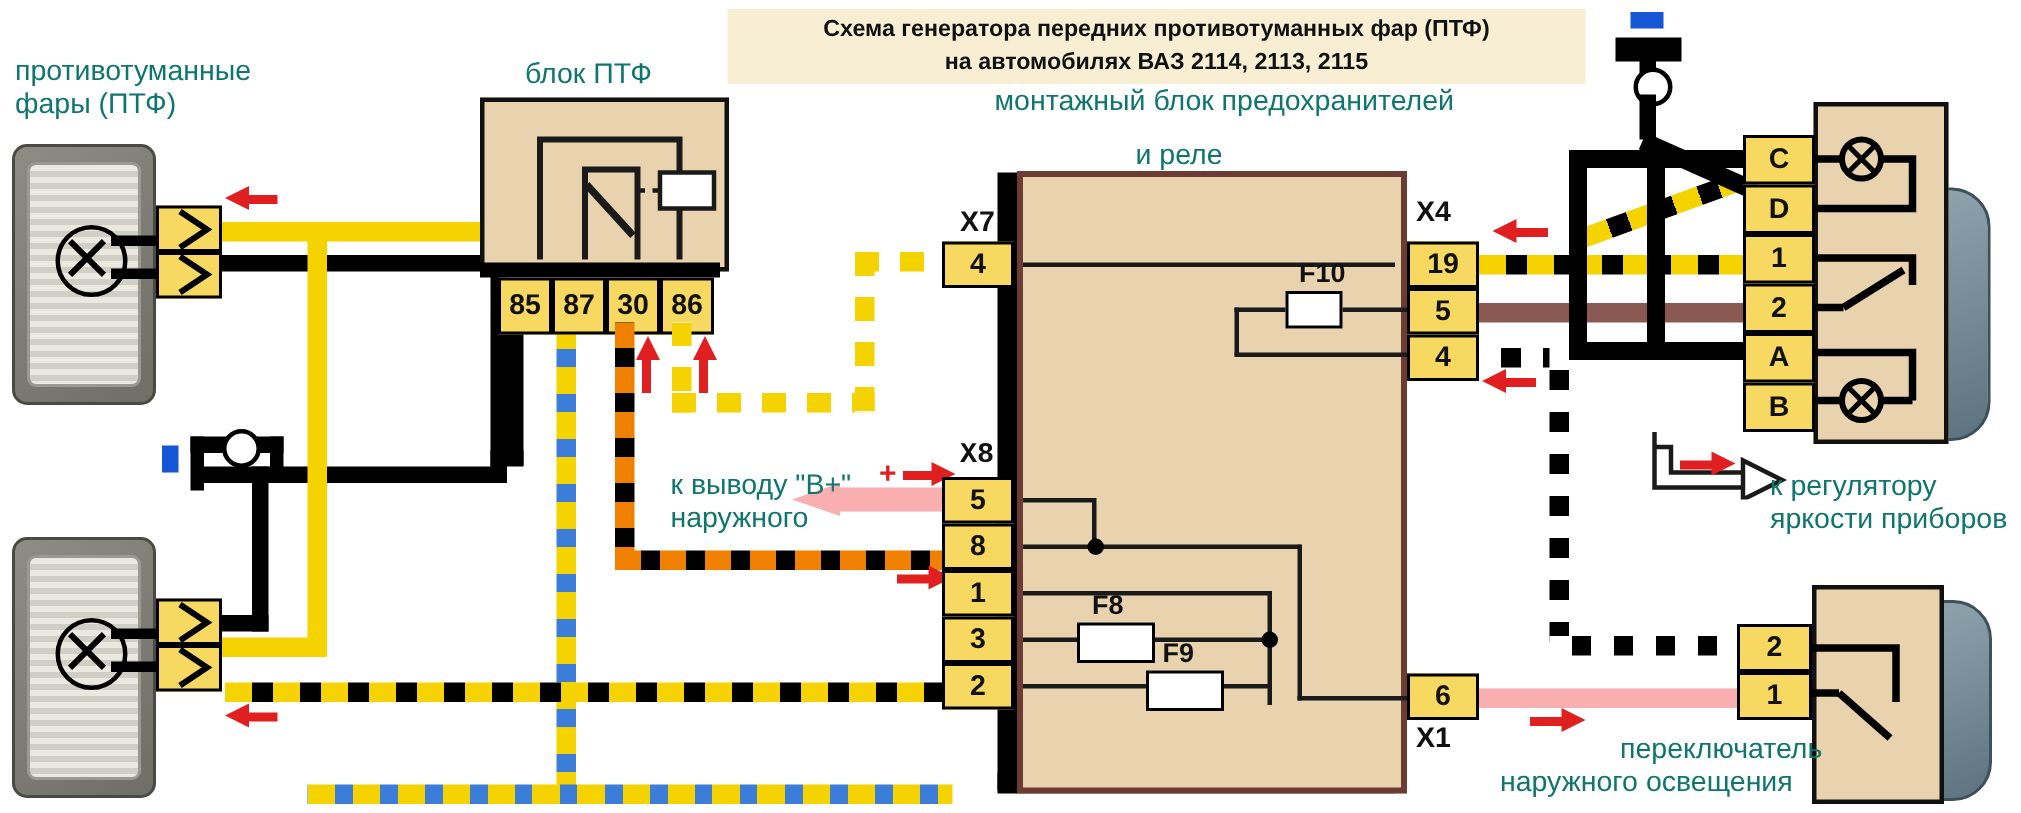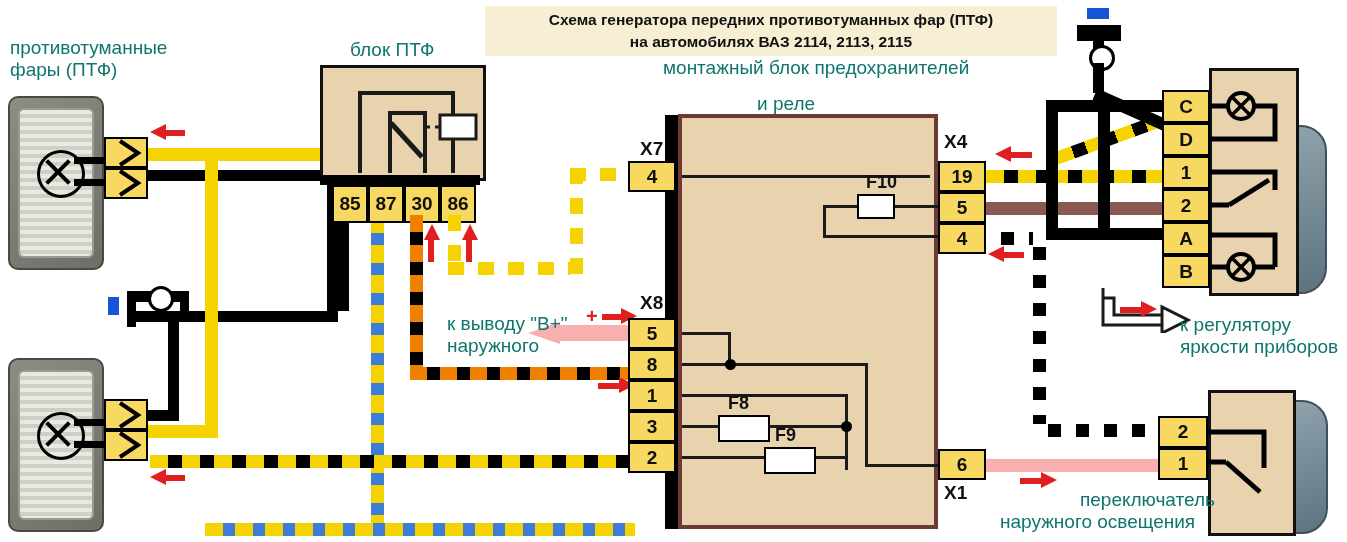--- a/index.html
+++ b/index.html
@@ -172,21 +172,21 @@
   <div class="abs term" style="left:938px;top:192px;width:48px;height:31px;">5</div>
   <div class="abs term" style="left:938px;top:223px;width:48px;height:31px;">4</div>
 
   <div class="abs" style="left:866px;top:172px;font-size:18px;font-weight:bold;color:#111;">F10</div>
   <div class="abs thinline" style="left:890px;top:205px;width:48px;height:3px;"></div>
   <div class="abs thinline" style="left:823px;top:205px;width:35px;height:3px;"></div>
   <div class="abs thinline" style="left:823px;top:205px;width:3px;height:32px;"></div>
   <div class="abs thinline" style="left:823px;top:235px;width:115px;height:3px;"></div>
   <div class="abs fuse" style="left:857px;top:194px;width:34px;height:21px;"></div>
 
-  <div class="abs pinlbl" style="left:640px;top:292px;">X8</div>
+  <div class="abs pinlbl" style="left:640px;top:292px;font-family:Liberation Mono, monospace;">X8</div>
   <div class="abs term" style="left:628px;top:318px;width:48px;height:31px;">5</div>
   <div class="abs term" style="left:628px;top:349px;width:48px;height:31px;">8</div>
   <div class="abs term" style="left:628px;top:380px;width:48px;height:31px;">1</div>
   <div class="abs term" style="left:628px;top:411px;width:48px;height:31px;">3</div>
   <div class="abs term" style="left:628px;top:442px;width:48px;height:31px;">2</div>
 
   <div class="abs thinline" style="left:682px;top:332px;width:48px;height:3px;"></div>
   <div class="abs thinline" style="left:728px;top:332px;width:3px;height:32px;"></div>
   <div class="abs thinline" style="left:682px;top:363px;width:185px;height:3px;"></div>
   <div class="abs dot" style="left:725px;top:359px;width:11px;height:11px;"></div>

